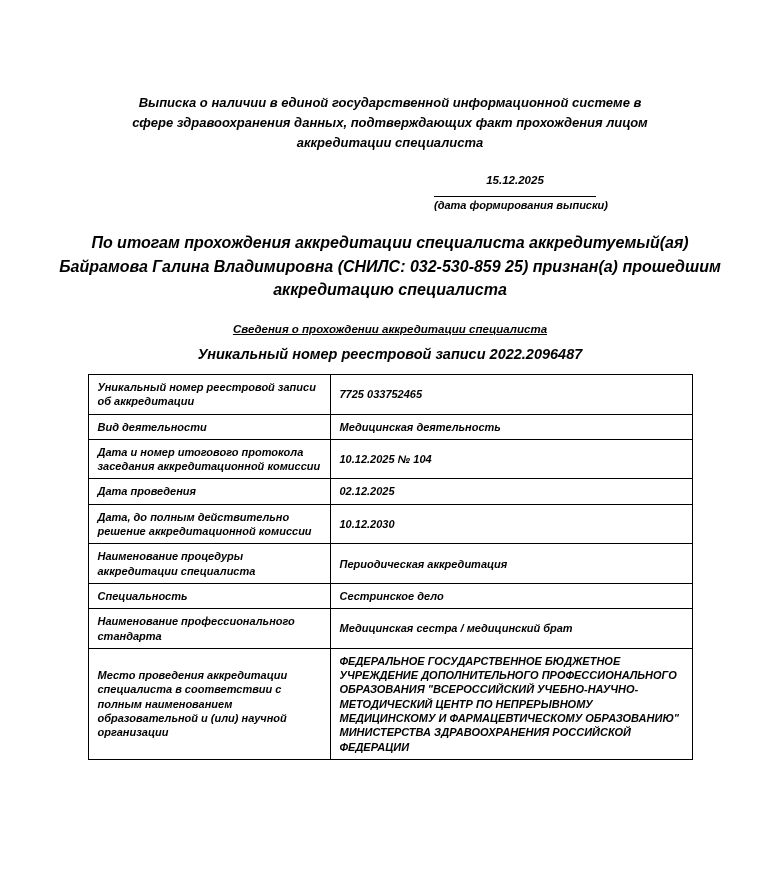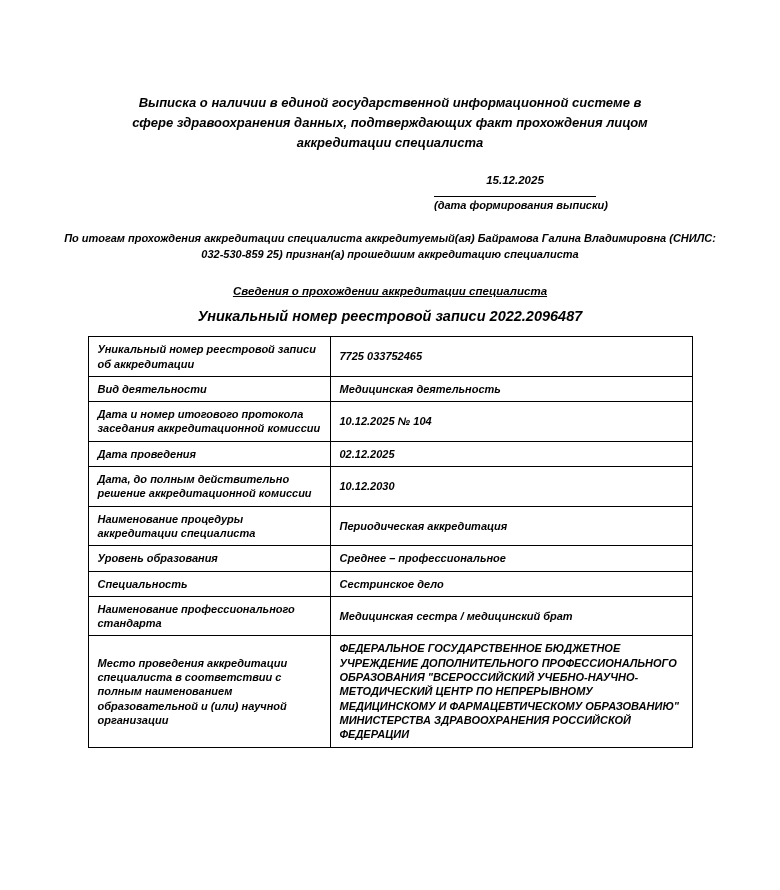--- a/index.html
+++ b/index.html
@@ -40,21 +40,21 @@
   }
   .date-caption {
     font-size: 11px;
     margin-top: 2px;
     white-space: nowrap;
   }
   .intro {
     width: 665px;
     margin: 20px auto 0 auto;
     text-align: center;
-    font-size: 11px;
+    font-size: 16px;
     line-height: 1.45;
   }
   .section-heading {
     margin-top: 22px;
     text-align: center;
     font-size: 11.5px;
     text-decoration: underline;
   }
   .registry-line {
     margin-top: 11px;
@@ -122,24 +122,20 @@
       </tr>
       <tr>
         <td>Дата, до полным действительно решение аккредитационной комиссии</td>
         <td>10.12.2030</td>
       </tr>
       <tr>
         <td>Наименование процедуры аккредитации специалиста</td>
         <td>Периодическая аккредитация</td>
       </tr>
       <tr>
-        <td>Уровень образования</td>
-        <td>Среднее – профессиональное</td>
-      </tr>
-      <tr>
         <td>Специальность</td>
         <td>Сестринское дело</td>
       </tr>
       <tr>
         <td>Наименование профессионального стандарта</td>
         <td>Медицинская сестра / медицинский брат</td>
       </tr>
       <tr>
         <td>Место проведения аккредитации специалиста в соответствии с полным наименованием образовательной и (или) научной организации</td>
         <td>ФЕДЕРАЛЬНОЕ ГОСУДАРСТВЕННОЕ БЮДЖЕТНОЕ УЧРЕЖДЕНИЕ ДОПОЛНИТЕЛЬНОГО ПРОФЕССИОНАЛЬНОГО ОБРАЗОВАНИЯ "ВСЕРОССИЙСКИЙ УЧЕБНО-НАУЧНО-МЕТОДИЧЕСКИЙ ЦЕНТР ПО НЕПРЕРЫВНОМУ МЕДИЦИНСКОМУ И ФАРМАЦЕВТИЧЕСКОМУ ОБРАЗОВАНИЮ" МИНИСТЕРСТВА ЗДРАВООХРАНЕНИЯ РОССИЙСКОЙ ФЕДЕРАЦИИ</td>

